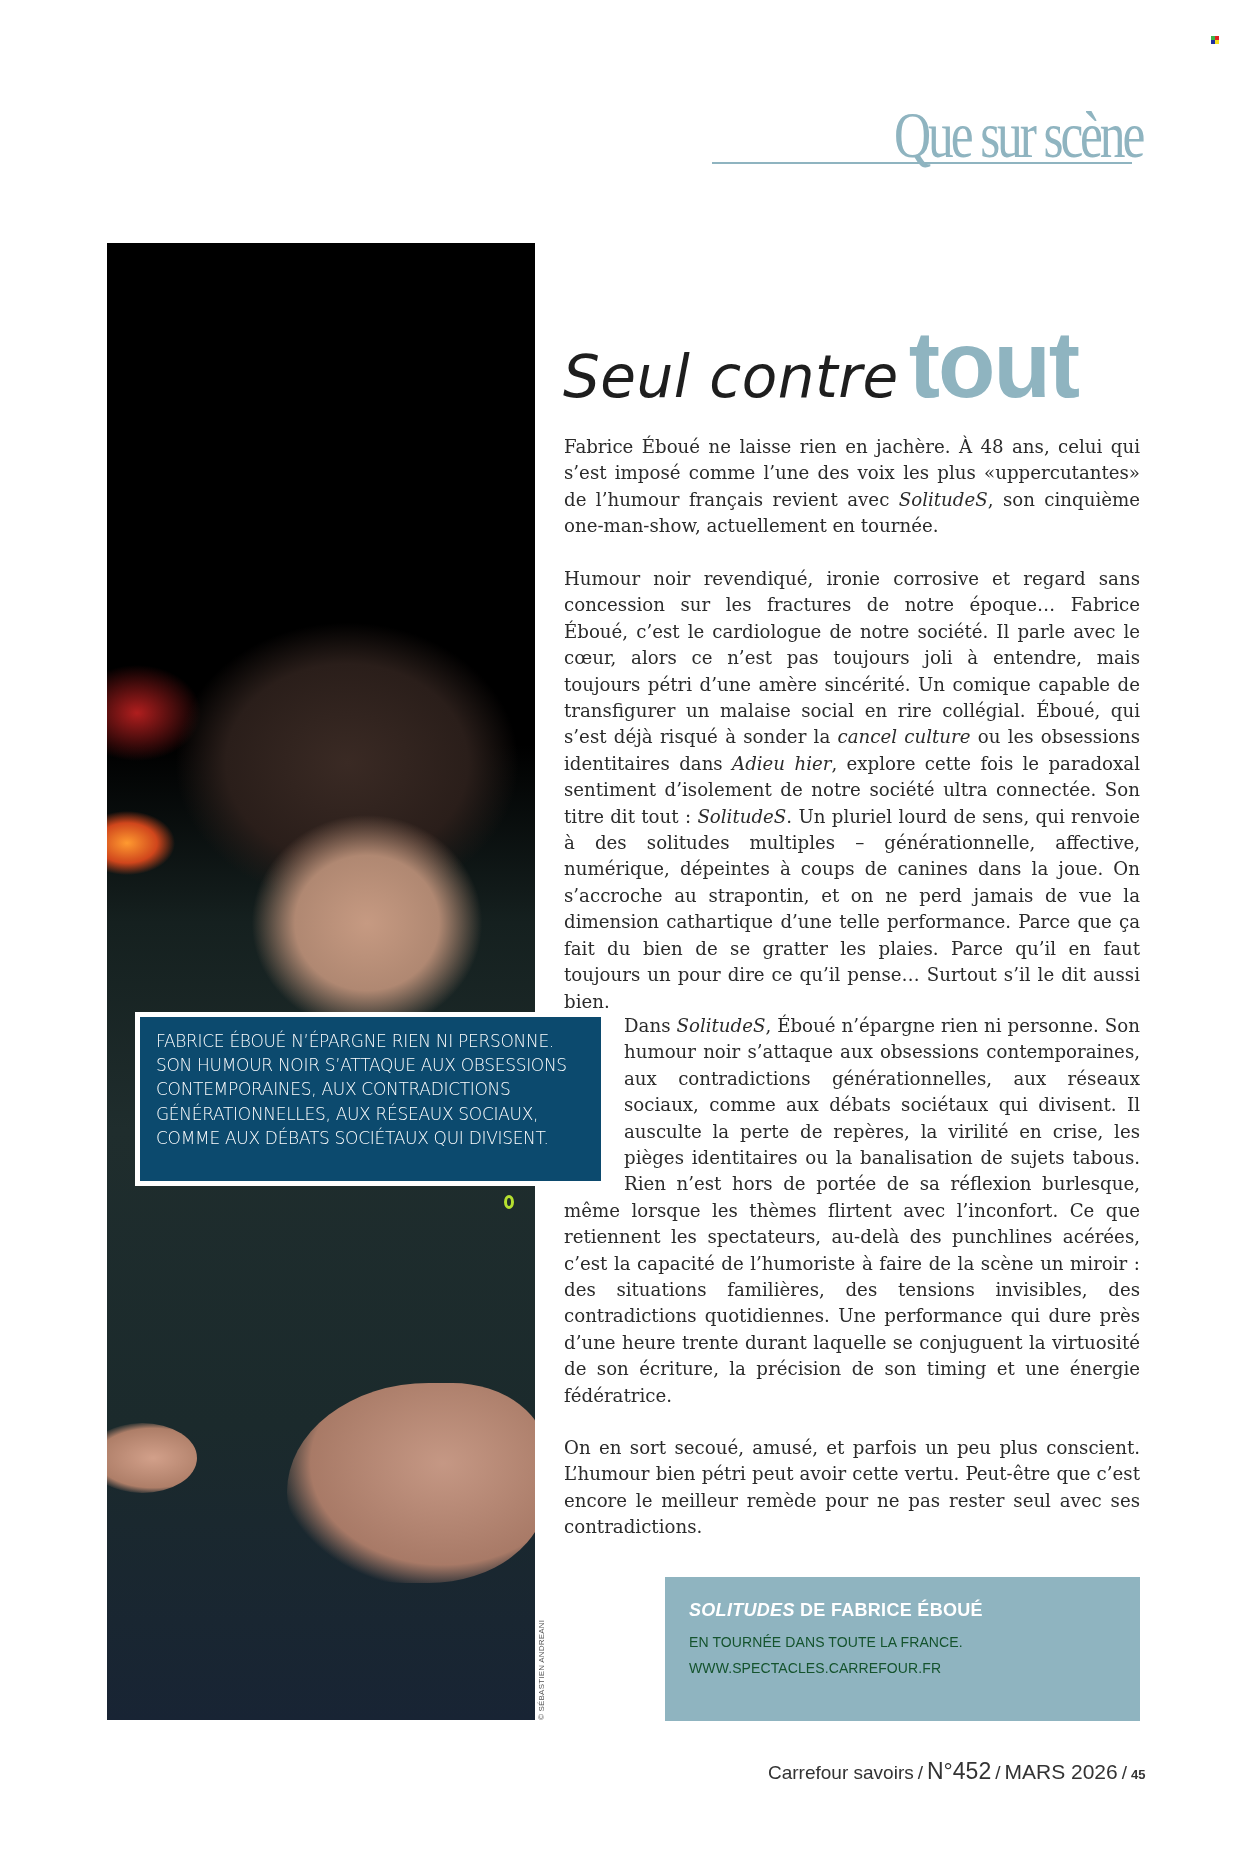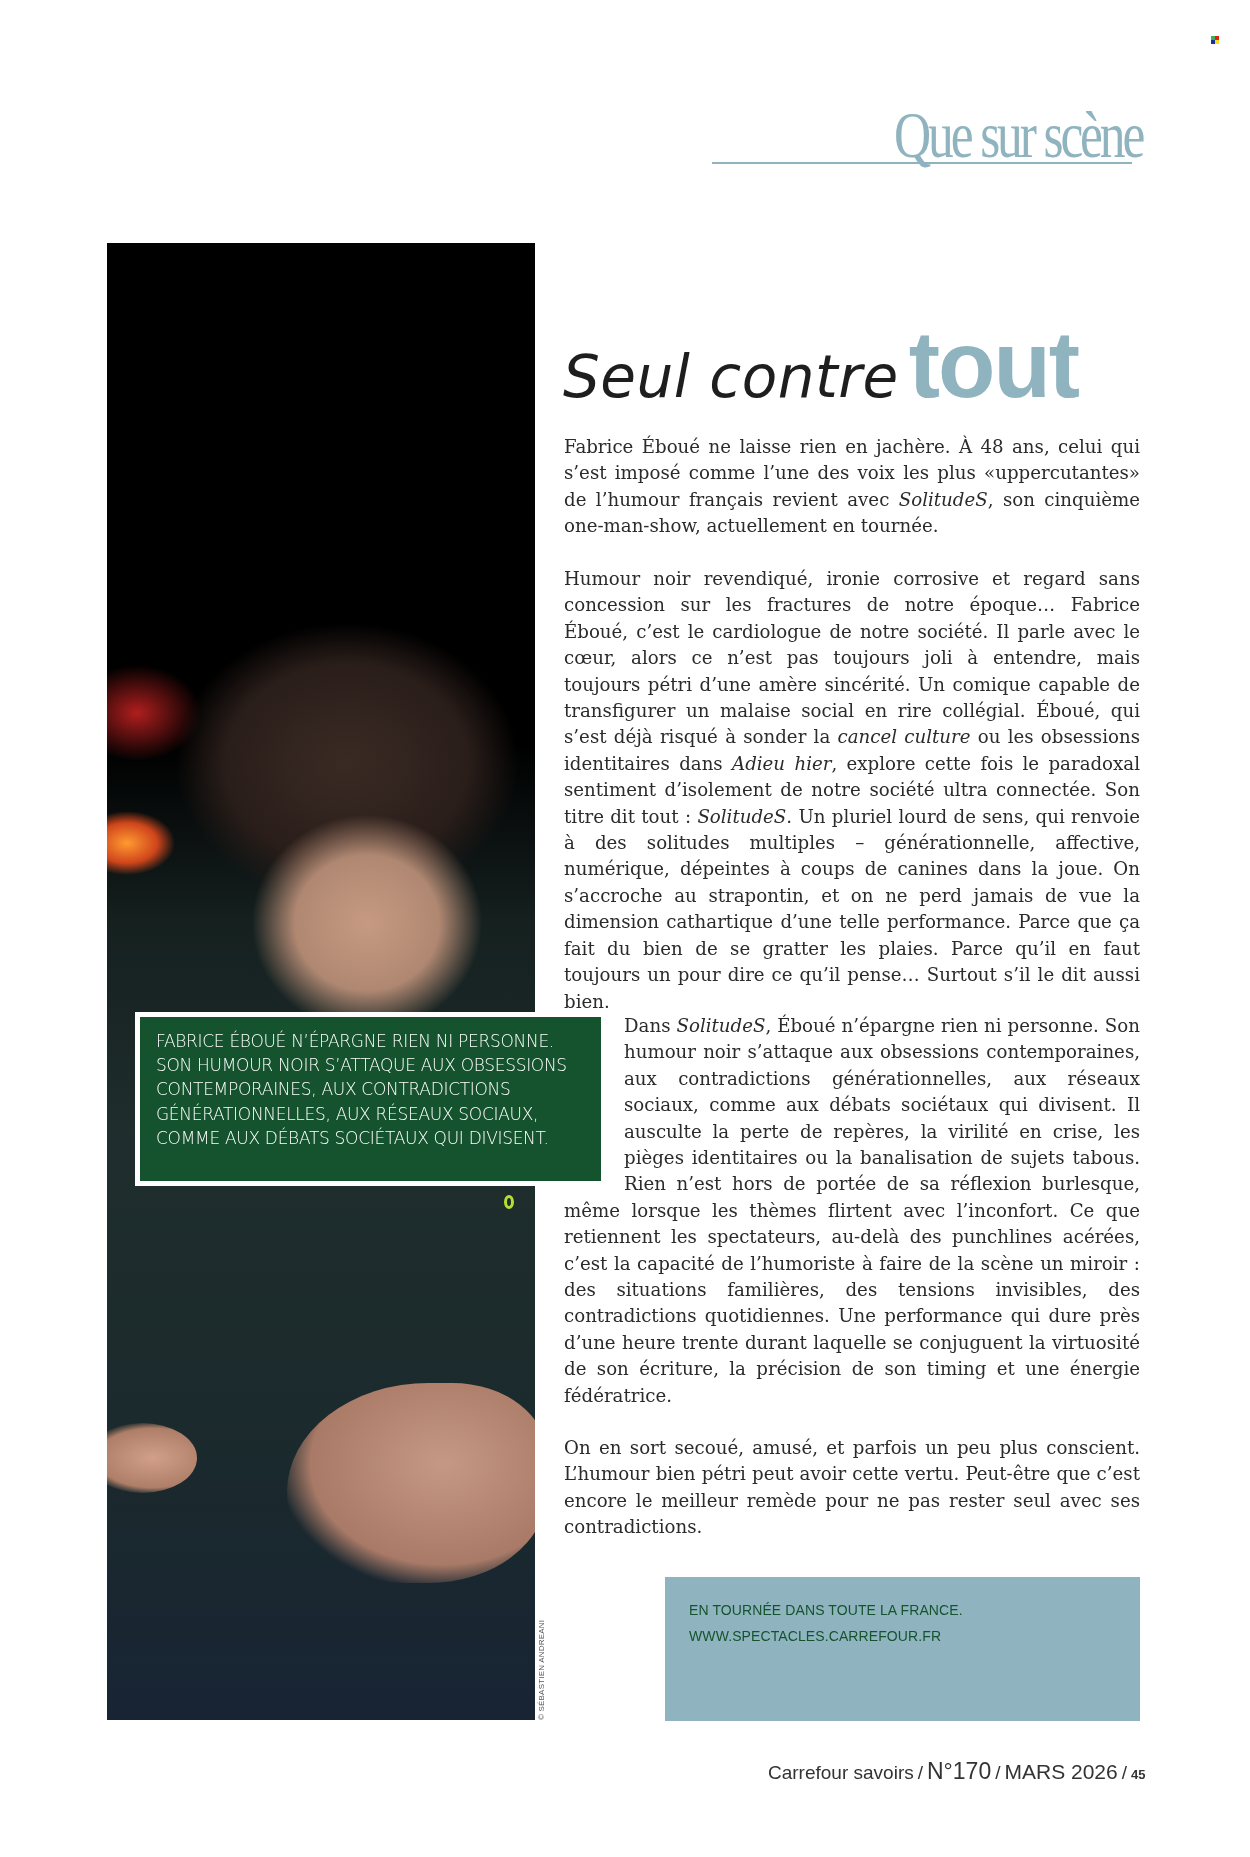--- a/index.html
+++ b/index.html
@@ -34,21 +34,21 @@
     .body-text { font-family: "DejaVu Serif", serif; font-size: 18.2px; line-height: 26.4px; color: #2b2b2b; text-align: justify; margin: 0; }
     .body-text i { font-style: italic; }
 
     .para { position: absolute; }
     .p1 { left: 564px; top: 434px; width: 576px; }
     .p2 { left: 564px; top: 566px; width: 576px; }
     .p3 { left: 564px; top: 1013px; width: 576px; }
     .p4 { left: 564px; top: 1435px; width: 576px; }
     .p3 .indent-block { float: left; width: 60px; height: 170px; shape-outside: inset(0); }
 
-    .quote-box { position: absolute; left: 135px; top: 1012px; width: 471px; height: 174px; background: #14532d; border: 5px solid #ffffff; box-sizing: border-box; padding: 12px 14px 0 16px; }
+    .quote-box { position: absolute; left: 135px; top: 1012px; width: 471px; height: 174px; background: #0c4a6e; border: 5px solid #ffffff; box-sizing: border-box; padding: 12px 14px 0 16px; }
     .quote-text { font-family: "DejaVu Sans", sans-serif; font-weight: 200; font-size: 17px; line-height: 24.2px; color: #ffffff; text-transform: uppercase; letter-spacing: -0.3px; margin: 0; }
 
     .info-box { position: absolute; left: 665px; top: 1577px; width: 475px; height: 144px; background: #8fb4c0; box-sizing: border-box; padding: 20px 24px; }
     .info-title { font-family: "Liberation Sans", sans-serif; font-weight: 700; font-size: 18px; color: #ffffff; letter-spacing: 0.3px; margin: 0 0 6px 0; line-height: 26px; }
     .info-title i { font-style: italic; }
     .info-line { font-family: "Liberation Sans", sans-serif; font-size: 14px; color: #14532d; line-height: 26px; margin: 0; letter-spacing: 0.1px; }
 
     .footer { position: absolute; left: 768px; top: 1758px; width: 372px; text-align: right; font-family: "Liberation Sans", sans-serif; color: #333; font-size: 19px; white-space: nowrap; }
     .footer .mag { font-size: 19px; }
     .footer .sep { font-size: 19px; margin: 0 4px; }
@@ -96,19 +96,20 @@
 
 <div class="para p4">
   <p class="body-text">On en sort secoué, amusé, et parfois un peu plus conscient. L’humour bien pétri peut avoir cette vertu. Peut-être que c’est encore le meilleur remède pour ne pas rester seul avec ses contradictions.</p>
 </div>
 
 <div class="quote-box">
   <p class="quote-text">Fabrice Éboué n’épargne rien ni personne. Son humour noir s’attaque aux obsessions contemporaines, aux contradictions générationnelles, aux réseaux sociaux, comme aux débats sociétaux qui divisent.</p>
 </div>
 
 <div class="info-box">
+  <p class="info-title"><i>SOLITUDES</i><span> DE FABRICE ÉBOUÉ</span></p>
   <p class="info-line">EN TOURNÉE DANS TOUTE LA FRANCE.</p>
   <p class="info-line">WWW.SPECTACLES.CARREFOUR.FR</p>
 </div>
 
 <div class="footer">
-  <span class="mag">Carrefour savoirs</span><span class="sep">/</span><span class="issue">N°170</span><span class="sep">/</span><span class="date">MARS 2026</span><span class="sep">/</span><span class="page">45</span>
+  <span class="mag">Carrefour savoirs</span><span class="sep">/</span><span class="issue">N°452</span><span class="sep">/</span><span class="date">MARS 2026</span><span class="sep">/</span><span class="page">45</span>
 </div>
 
 </body></html>

